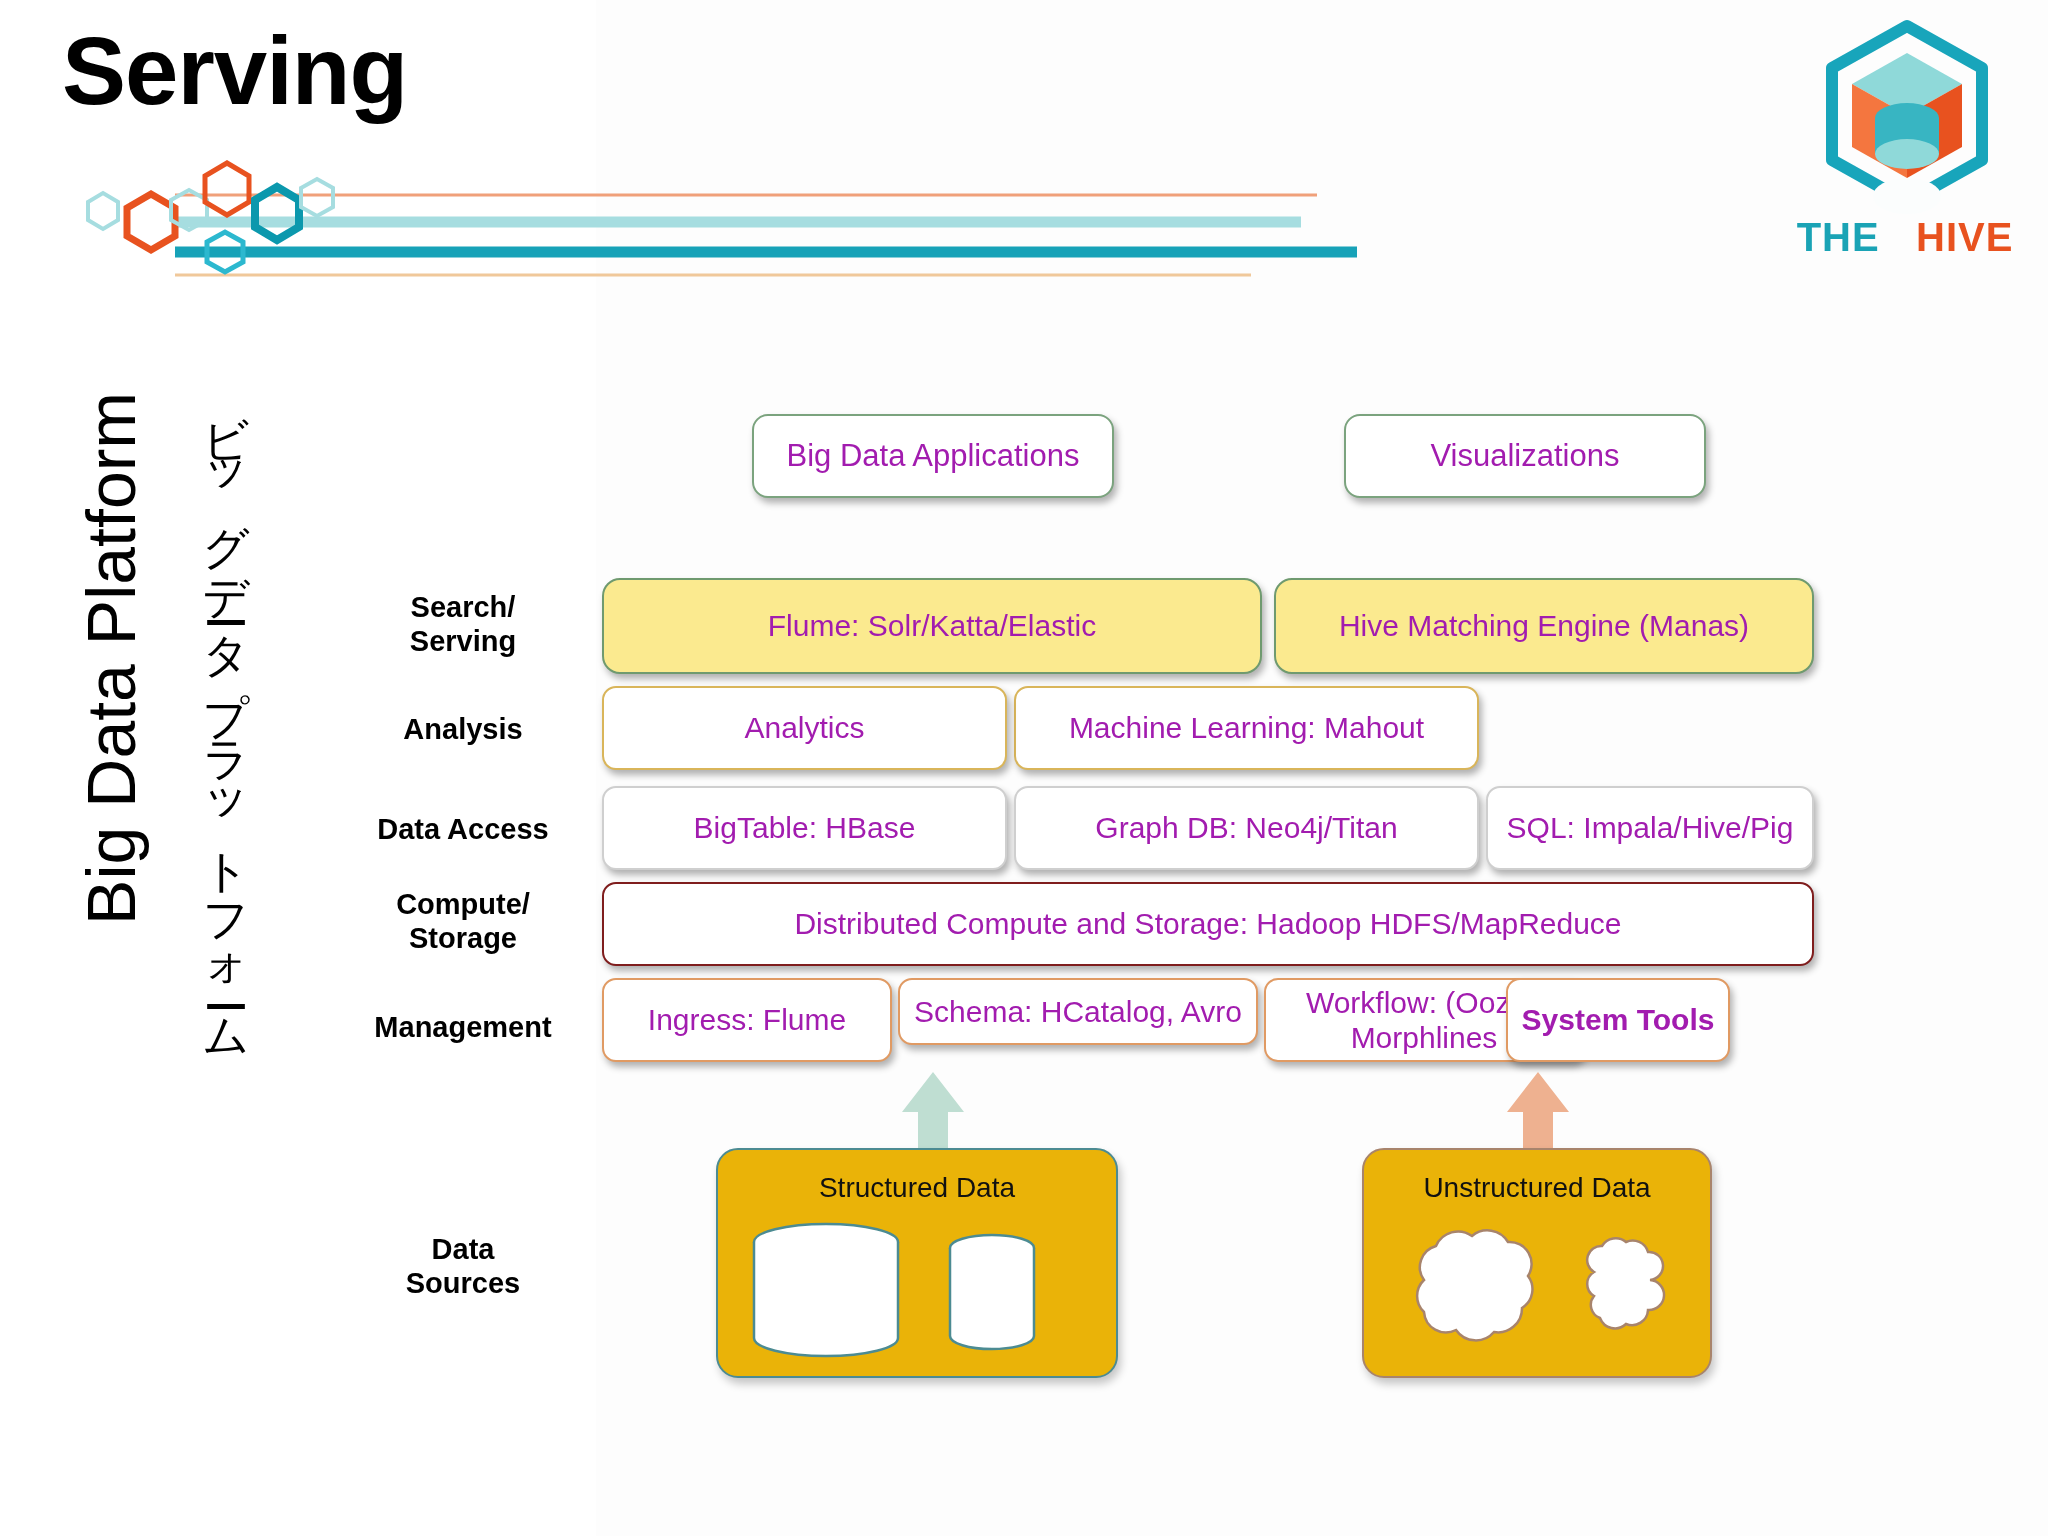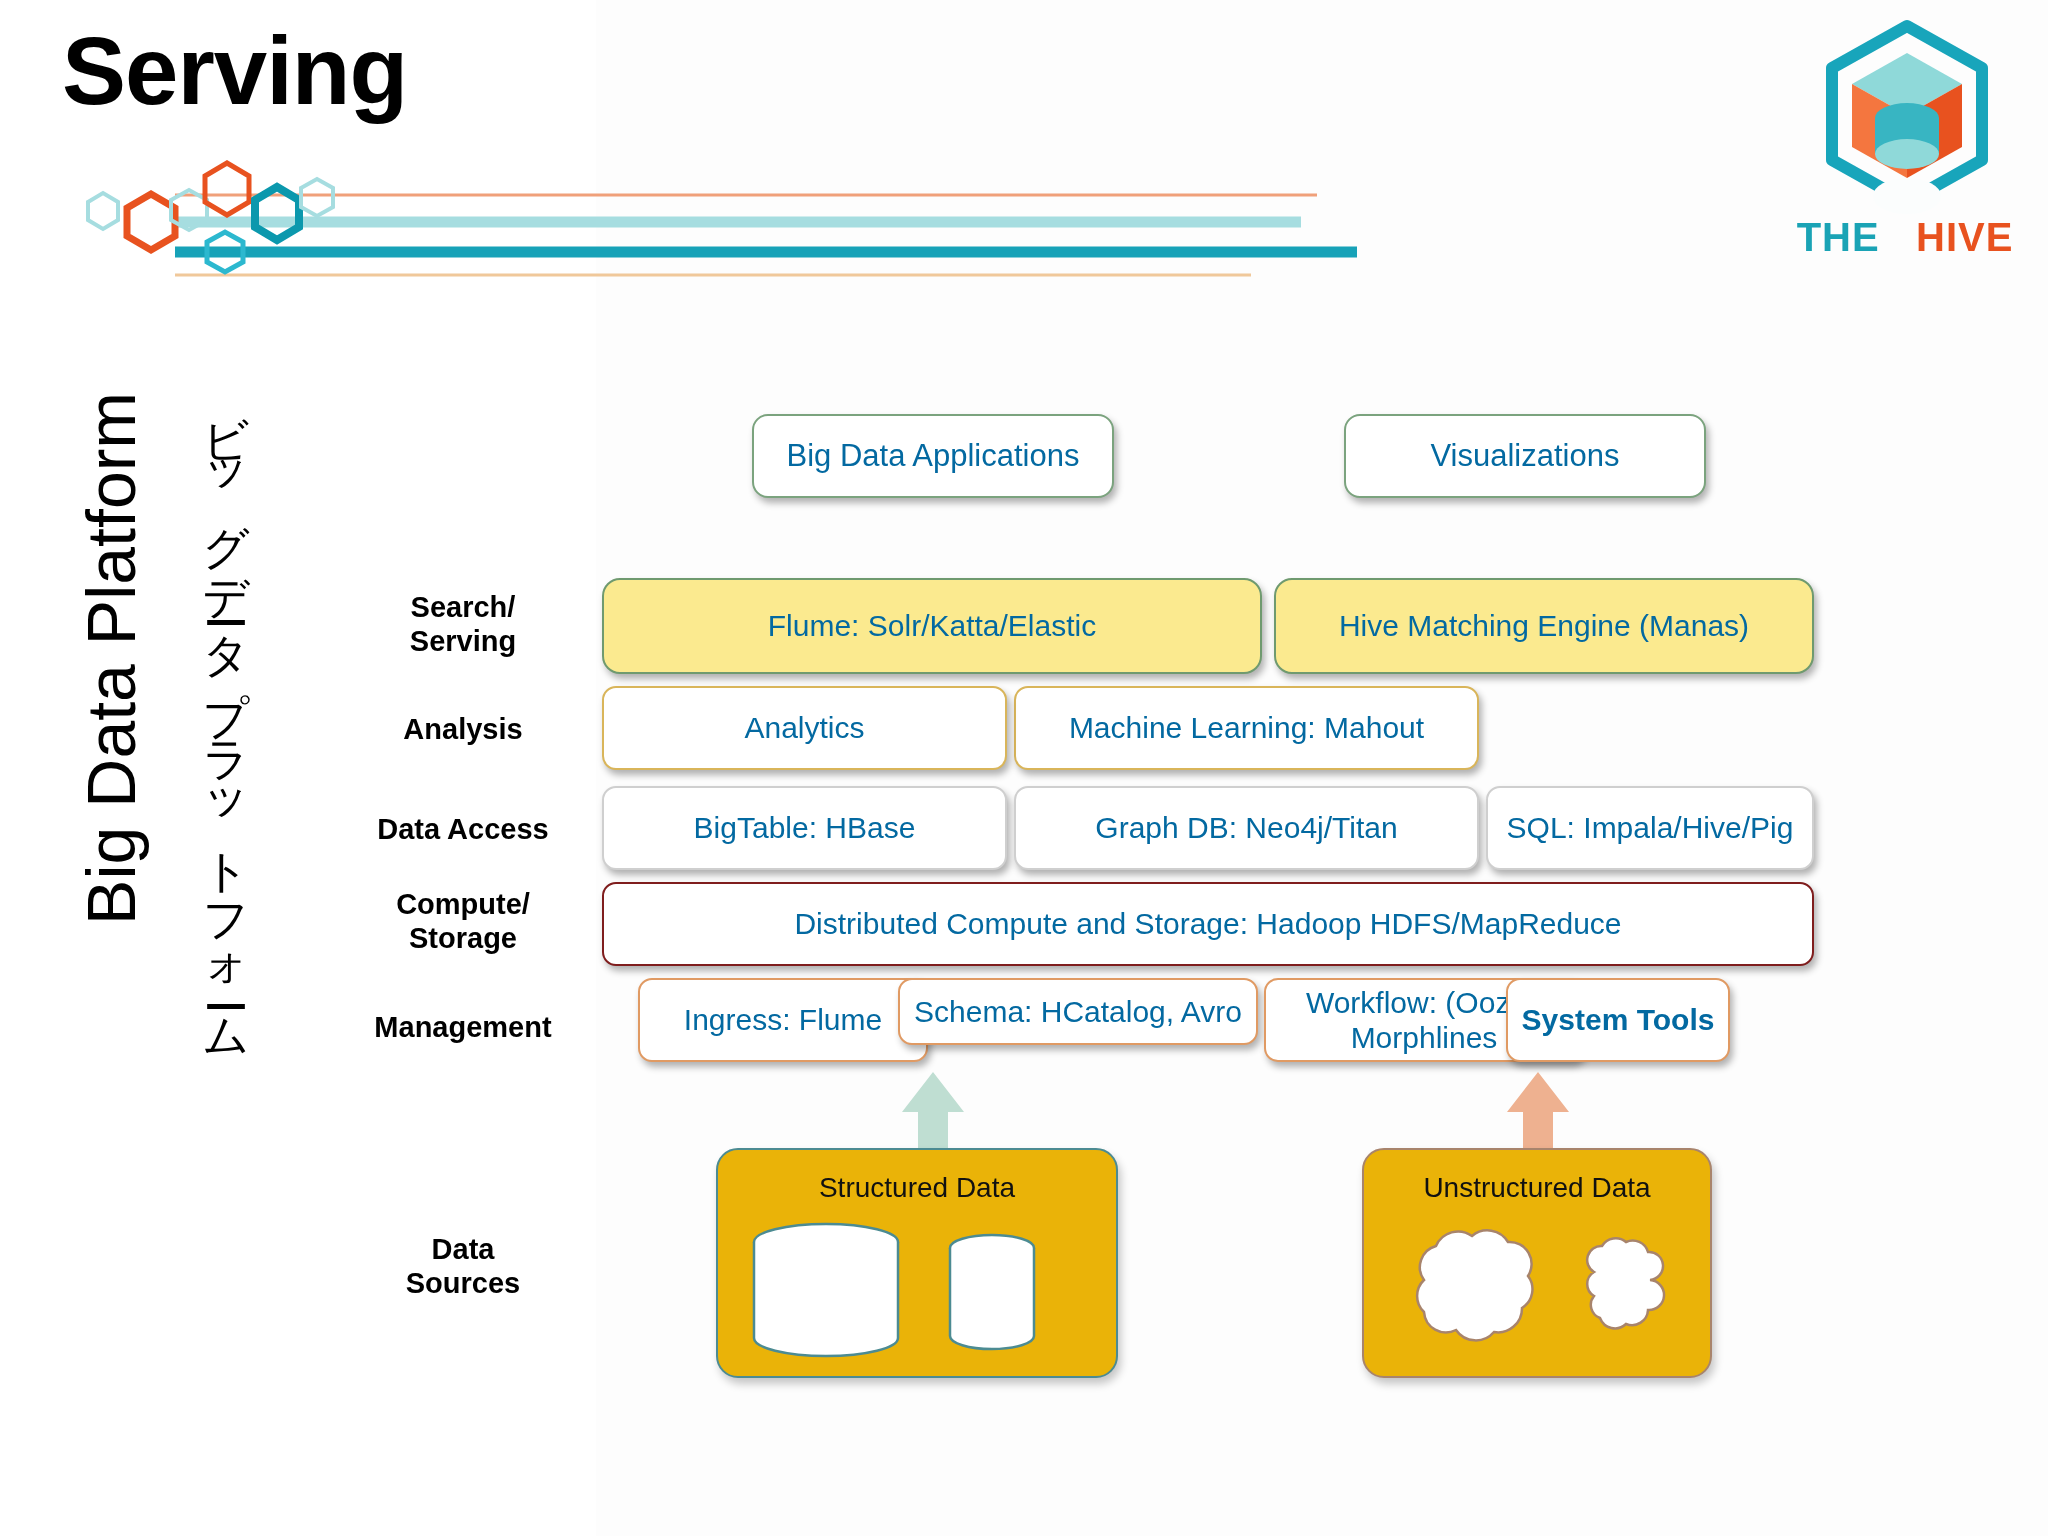--- a/index.html
+++ b/index.html
@@ -66,21 +66,21 @@
     width:230px;left:348px;
   }
 
   .node{
     position:absolute;
     box-sizing:border-box;
     display:flex;align-items:center;justify-content:center;
     text-align:center;
     border-radius:14px;
     background:#ffffff;
-    font-size:30px;color:#0369a1;
+    font-size:30px;color:#a21caf;
     line-height:1.18;
     box-shadow:3px 5px 7px rgba(0,0,0,.30);
     padding:10px 8px;
   }
   .n-top{border:2px solid #7ba37e;border-radius:16px;font-size:31px;}
   .n-search{background:#fbea8f;border:2px solid #6f9a6f;border-radius:18px;}
   .n-analysis{border:2px solid #d9b55a;}
   .n-access{border:2px solid #cfcfcf;}
   .n-compute{border:2px solid #7f1d1d;}
   .n-mgmt{border:2px solid #e09a63;}
@@ -180,21 +180,21 @@
 
     <div class="node n-analysis" style="left:1014px;top:686px;width:465px;height:84px;">Machine Learning: Mahout</div>
     <div class="node n-analysis" style="left:602px;top:686px;width:405px;height:84px;">Analytics</div>
 
     <div class="node n-access" style="left:602px;top:786px;width:405px;height:84px;">BigTable: HBase</div>
     <div class="node n-access" style="left:1014px;top:786px;width:465px;height:84px;">Graph DB: Neo4j/Titan</div>
     <div class="node n-access" style="left:1486px;top:786px;width:328px;height:84px;">SQL: Impala/Hive/Pig</div>
 
     <div class="node n-compute" style="left:602px;top:882px;width:1212px;height:84px;">Distributed Compute and Storage: Hadoop HDFS/MapReduce</div>
 
-    <div class="node n-mgmt" style="left:602px;top:978px;width:290px;height:84px;margin-left:36px;">Ingress: Flume</div>
+    <div class="node n-mgmt" style="left:602px;top:978px;width:290px;height:84px;">Ingress: Flume</div>
     <div class="node n-mgmt" style="left:898px;top:978px;width:360px;height:67px;">Schema: HCatalog, Avro</div>
     <div class="node n-mgmt" style="left:1264px;top:978px;width:320px;height:84px;">Workflow: (Oozie, Morphlines</div>
     <div class="node n-mgmt" style="left:1506px;top:978px;width:224px;height:84px;font-weight:bold;">System Tools</div>
 
     <div class="arrow" style="left:898px;top:1072px;">
       <svg width="70" height="86" viewBox="0 0 70 86">
         <path d="M35 0 L66 40 L50 40 L50 86 L20 86 L20 40 L4 40 Z" fill="#bfded2"></path>
       </svg>
     </div>
     <div class="arrow" style="left:1503px;top:1072px;">

